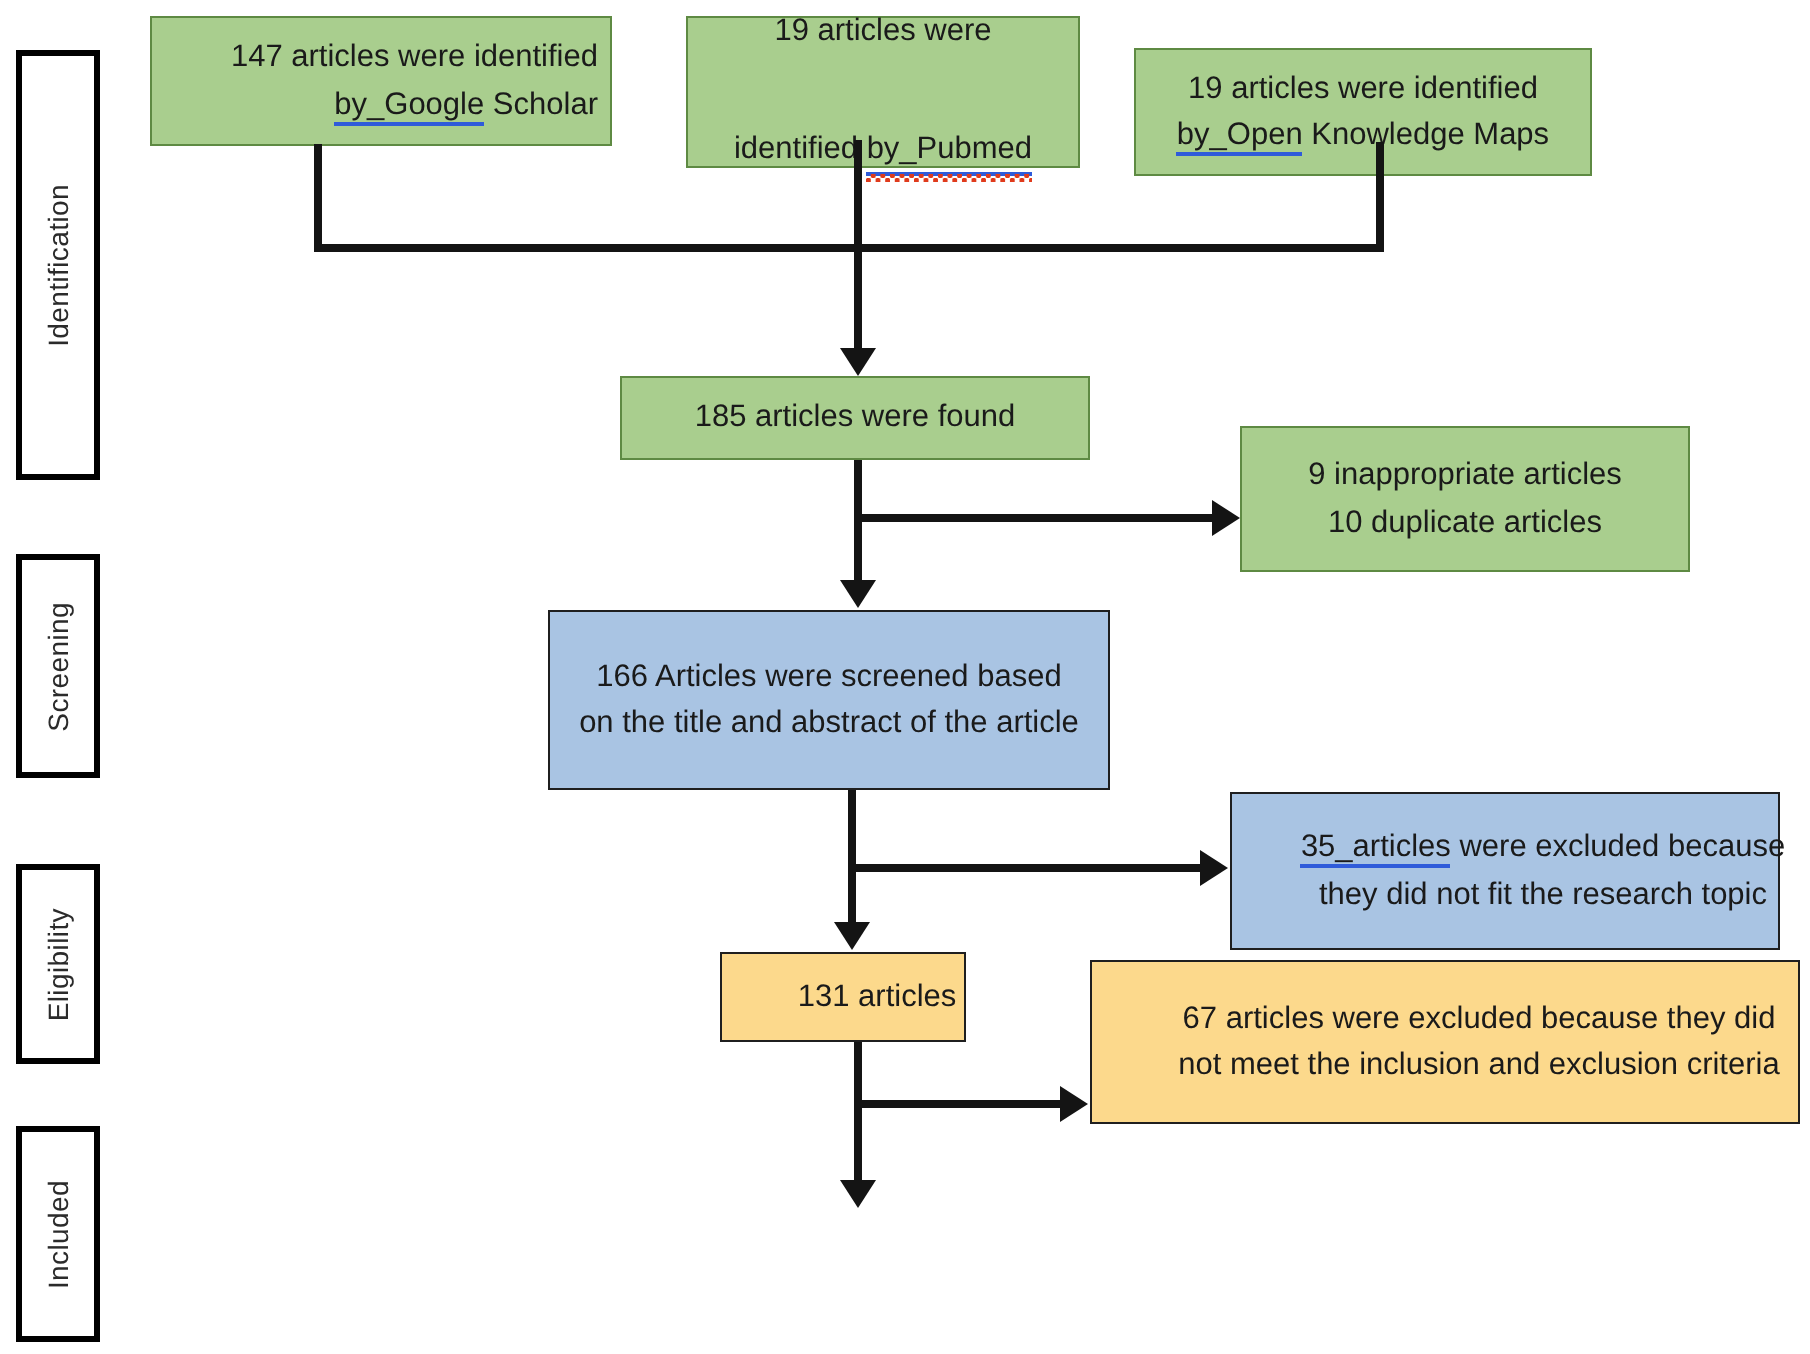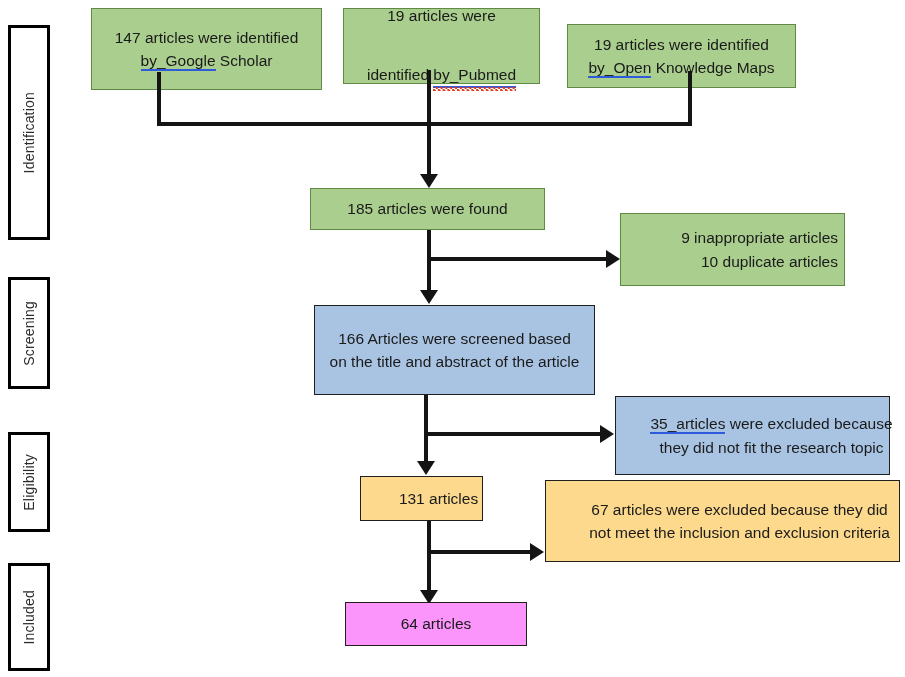--- a/index.html
+++ b/index.html
@@ -136,21 +136,21 @@
   </div>
 
   <div class="stage-label" style="left:8px; top:432px; width:42px; height:100px;">
     <span>Eligibility</span>
   </div>
 
   <div class="stage-label" style="left:8px; top:563px; width:42px; height:108px;">
     <span>Included</span>
   </div>
 
-  <div class="node green" style="left:91px; top:8px; width:231px; height:82px;">
+  <div class="node green" style="left:75px; top:8px; width:231px; height:65px;align-items:flex-end;">
     <span class="line">147 articles were identified</span>
     <span class="line"><span class="ul-blue">by_Google</span><span> Scholar</span></span>
   </div>
 
   <div class="node green" style="left:343px; top:8px; width:197px; height:76px;">
     <span class="line">19 articles were</span>
     <span class="line"><span>identified </span><span class="ul-blue sp-red">by_Pubmed</span></span>
   </div>
 
   <div class="node green" style="left:567px; top:24px; width:229px; height:64px;">
@@ -168,26 +168,26 @@
   <div class="node green" style="left:310px; top:188px; width:235px; height:42px;">
     <span class="line">185 articles were found</span>
   </div>
 
   <div class="vline" style="left:427px; top:230px; height:62px;"></div>
   <div class="arrow-down" style="left:420px; top:290px;"></div>
 
   <div class="hline" style="left:427px; top:257px; width:183px;"></div>
   <div class="arrow-right" style="left:606px; top:250px;"></div>
 
-  <div class="node green" style="left:620px; top:213px; width:225px; height:73px;align-items:flex-end;">
+  <div class="node green" style="left:620px; top:213px; width:225px; height:73px;">
     <span class="line">9 inappropriate articles</span>
     <span class="line">10 duplicate articles</span>
   </div>
 
-  <div class="node blue" style="left:274px; top:305px; width:281px; height:90px;margin-left:40px;">
+  <div class="node blue" style="left:274px; top:305px; width:281px; height:90px;">
     <span class="line">166 Articles were screened based</span>
     <span class="line">on the title and abstract of the article</span>
   </div>
 
   <div class="vline" style="left:424px; top:395px; height:68px;"></div>
   <div class="arrow-down" style="left:417px; top:461px;"></div>
 
   <div class="hline" style="left:424px; top:432px; width:180px;"></div>
   <div class="arrow-right" style="left:600px; top:425px;"></div>
 
@@ -204,17 +204,14 @@
   <div class="arrow-down" style="left:420px; top:590px;"></div>
 
   <div class="hline" style="left:427px; top:550px; width:107px;"></div>
   <div class="arrow-right" style="left:530px; top:543px;"></div>
 
   <div class="node orange" style="left:545px; top:480px; width:355px; height:82px;">
     <span class="line">67 articles were excluded because they did</span>
     <span class="line">not meet the inclusion and exclusion criteria</span>
   </div>
 
-  <div class="node magenta" style="left:345px; top:602px; width:182px; height:44px;">
-    <span class="line">64 articles</span>
-  </div>
 
 </div>
 
 </body></html>

